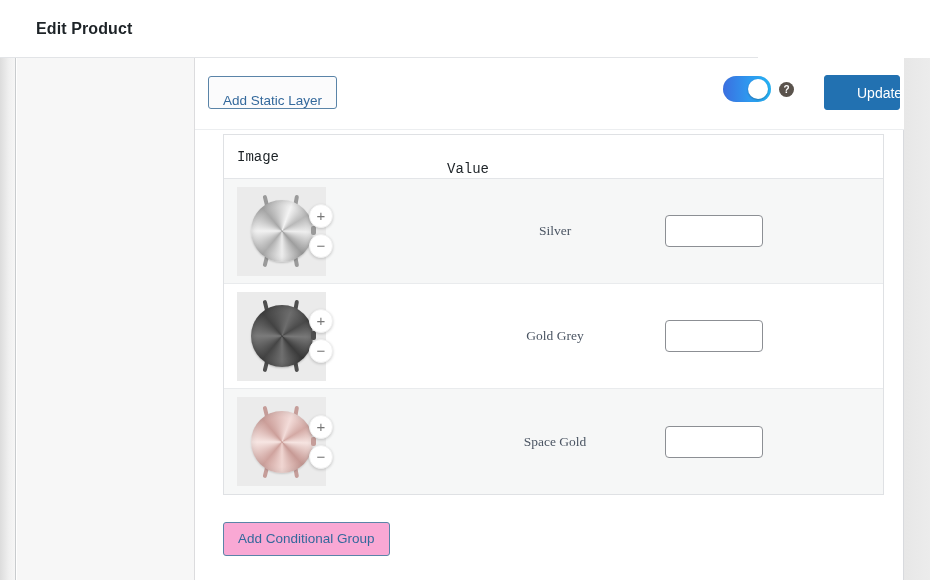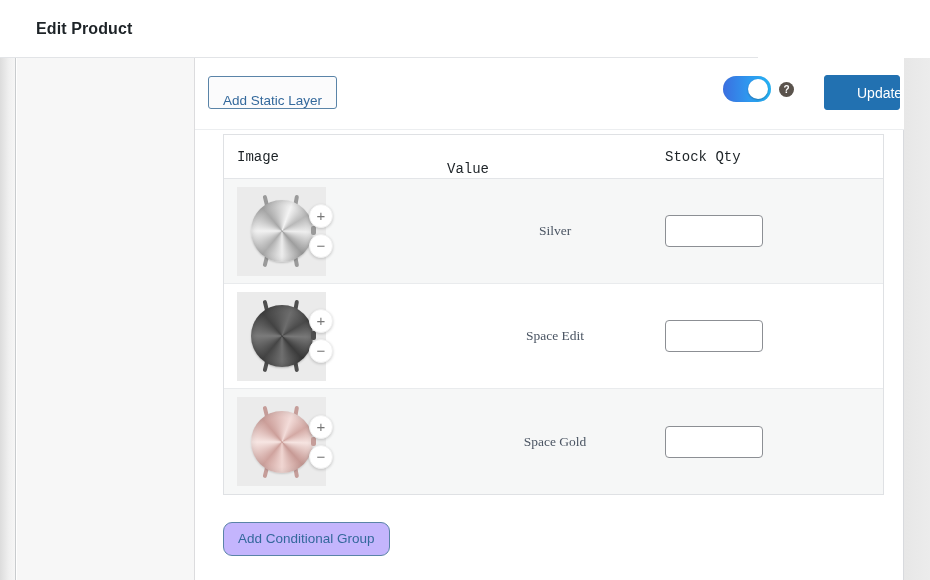--- a/index.html
+++ b/index.html
@@ -293,23 +293,23 @@
     color: #2c3338;
     font-family: "Liberation Sans", sans-serif;
     outline: none;
   }
 
   #add-conditional-group-button {
     position: absolute;
     left: 28px; top: 464px;
     height: 34px;
     padding: 0 14px;
-    background: #c4b5fd;
+    background: #f9a8d4;
     border: 1px solid #5a84a8;
-    border-radius: 9px;
+    border-radius: 3px;
     color: #34699c;
     font-size: 13.5px;
     font-family: "Liberation Sans", sans-serif;
     line-height: 32px;
     cursor: pointer;
     white-space: nowrap;
   }
 </style>
 </head>
 <body>
@@ -335,21 +335,20 @@
       <div id="help-icon">?</div>
     </div>
 
     <button id="update-button" style="top:17px;">Update</button>
   </div>
 
   <div id="variation-table">
     <div class="table-head">
       <div class="th col-image">Image</div>
       <div class="th col-value">Value</div>
-      <div class="th col-stock">Stock Qty</div>
     </div>
 
     <div class="table-row shade">
       <div class="cell-image">
         <div class="thumb">
           <div class="watch w-silver">
             <div class="lug tl"></div>
               <div class="lug tr"></div>
             <div class="lug bl"></div>
               <div class="lug br"></div>
@@ -378,21 +377,21 @@
               <div class="lug br"></div>
             <div class="case"></div>
             <div class="crown"></div>
           </div>
         </div>
         <div class="img-controls">
           <div class="circle-btn">+</div>
           <div class="circle-btn">−</div>
         </div>
       </div>
-      <div class="cell-value">Space Edit</div>
+      <div class="cell-value">Gold Grey</div>
       <div class="cell-stock">
         <input class="stock-input" type="text" value="" style="">
       </div>
     </div>
 
     <div class="table-row shade">
       <div class="cell-image">
         <div class="thumb">
           <div class="watch w-rose">
             <div class="lug tl"></div>

